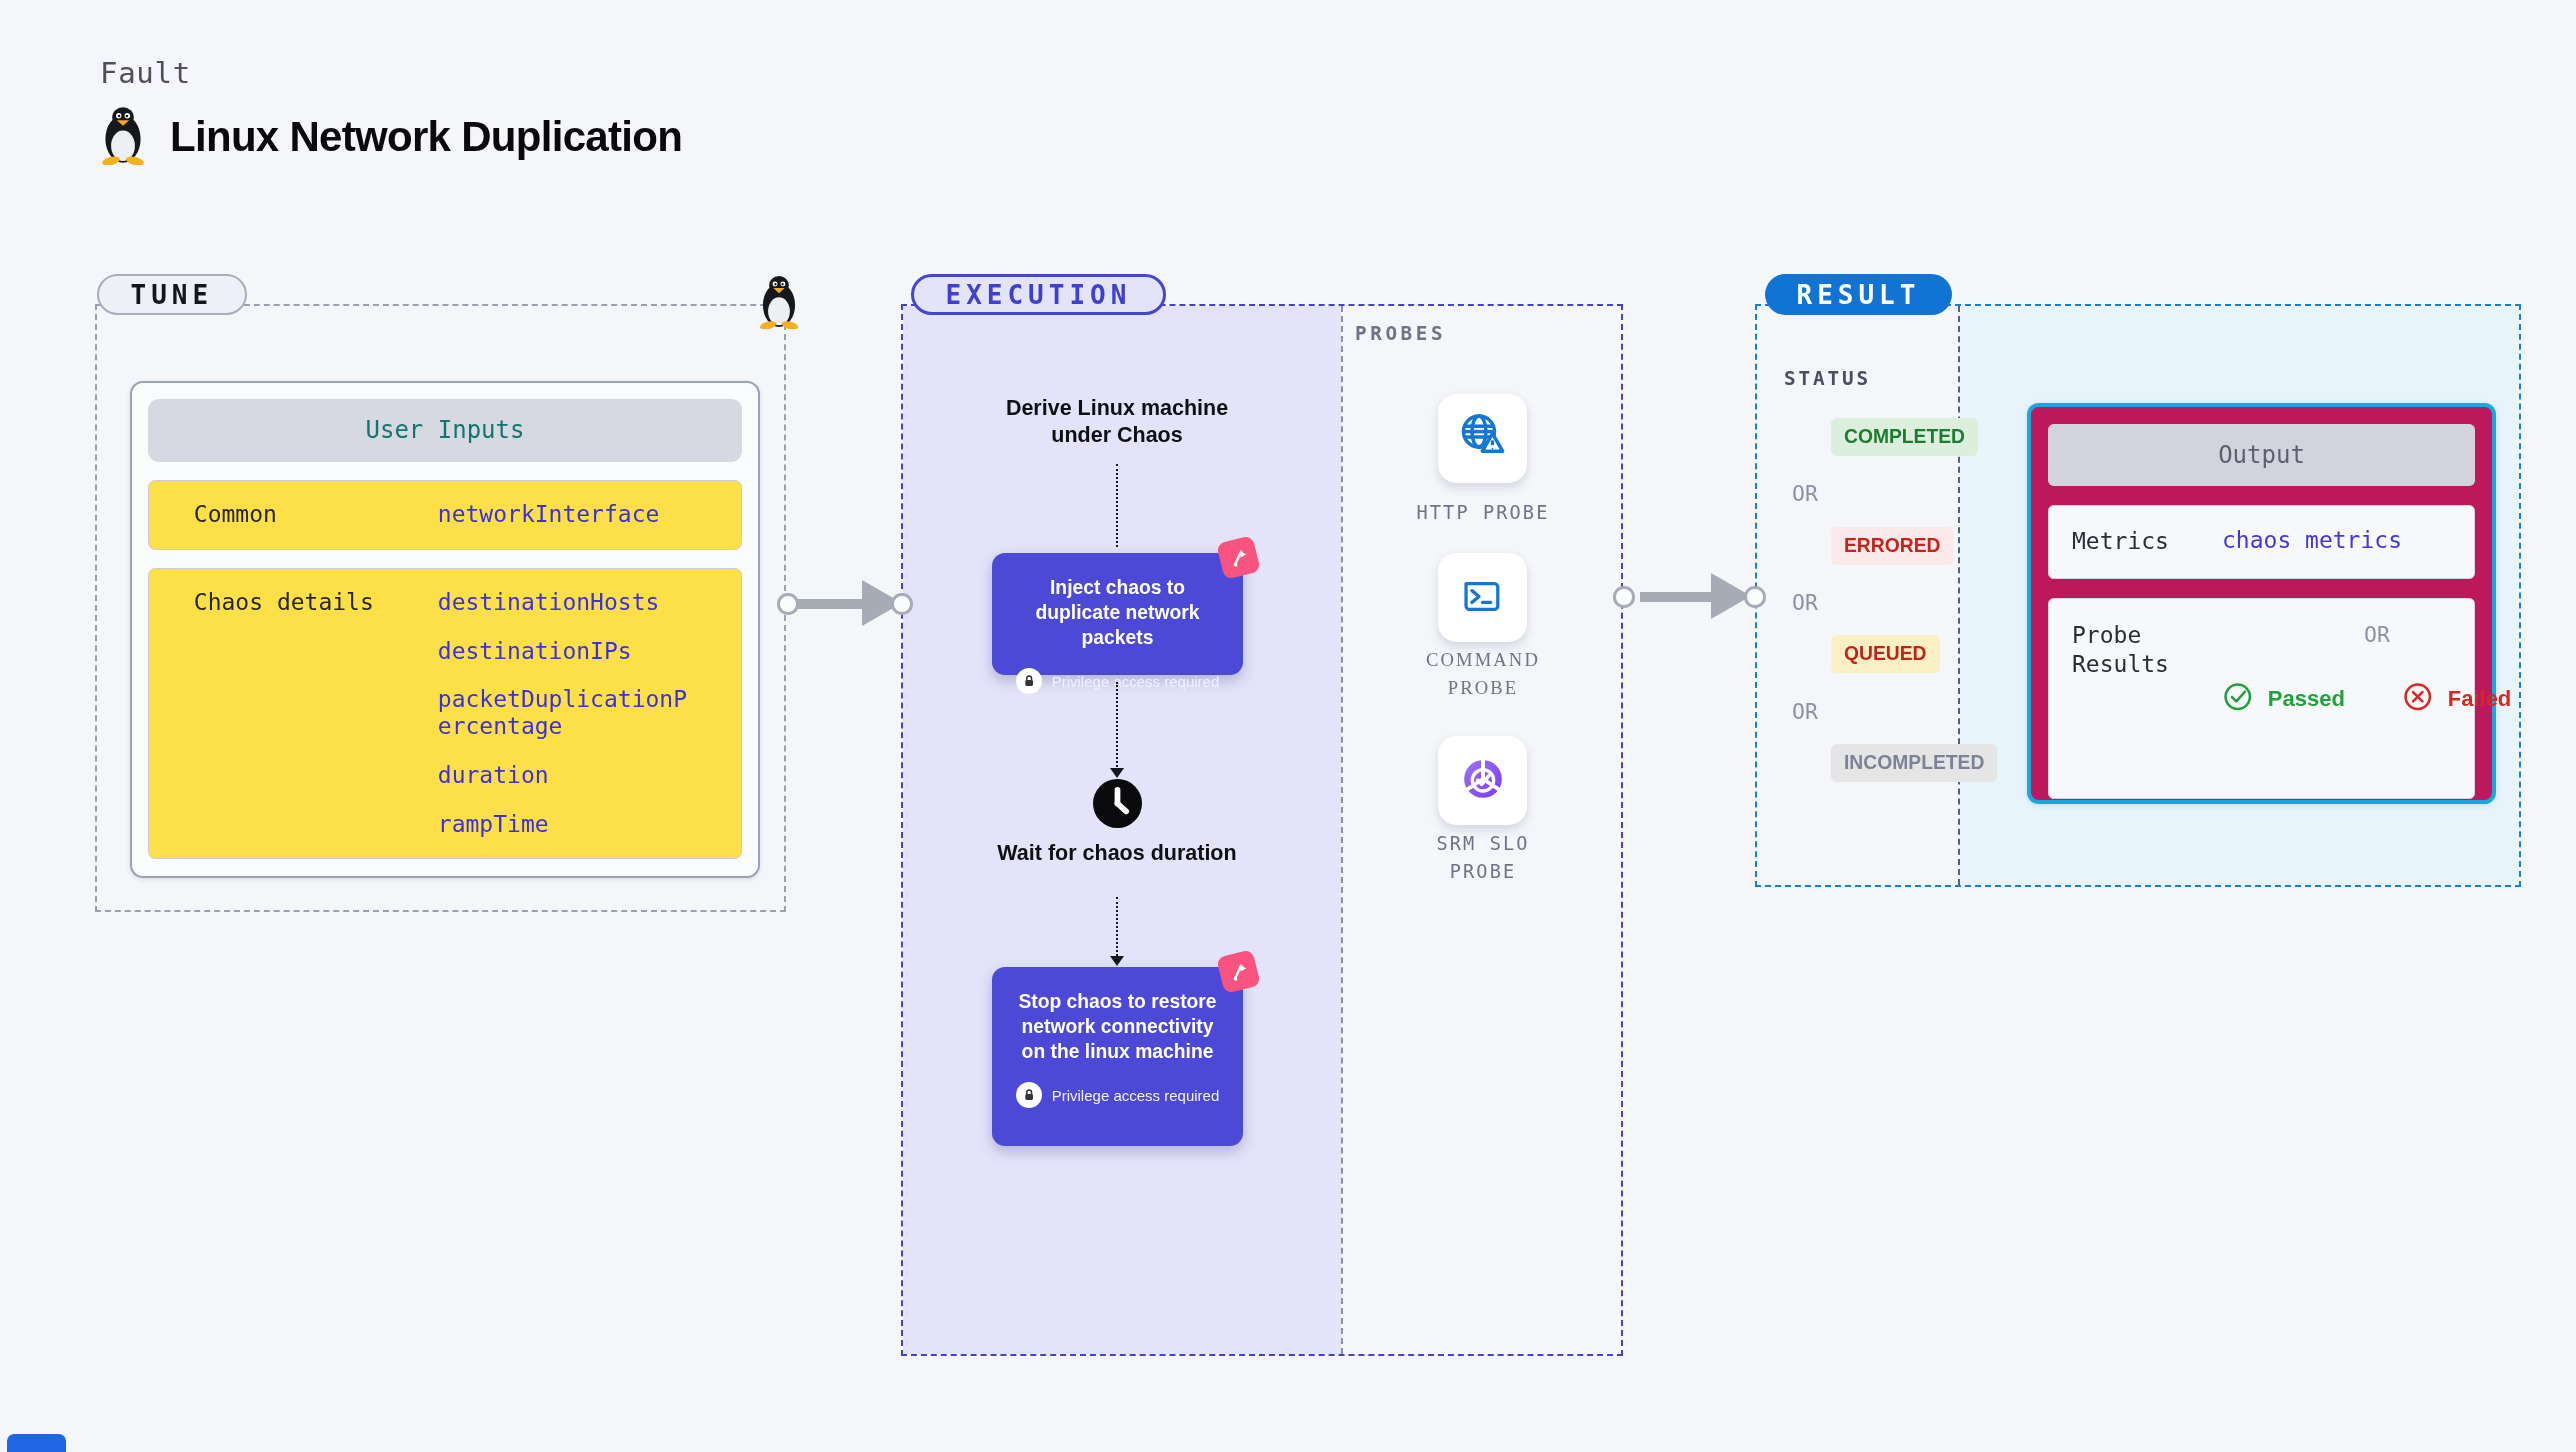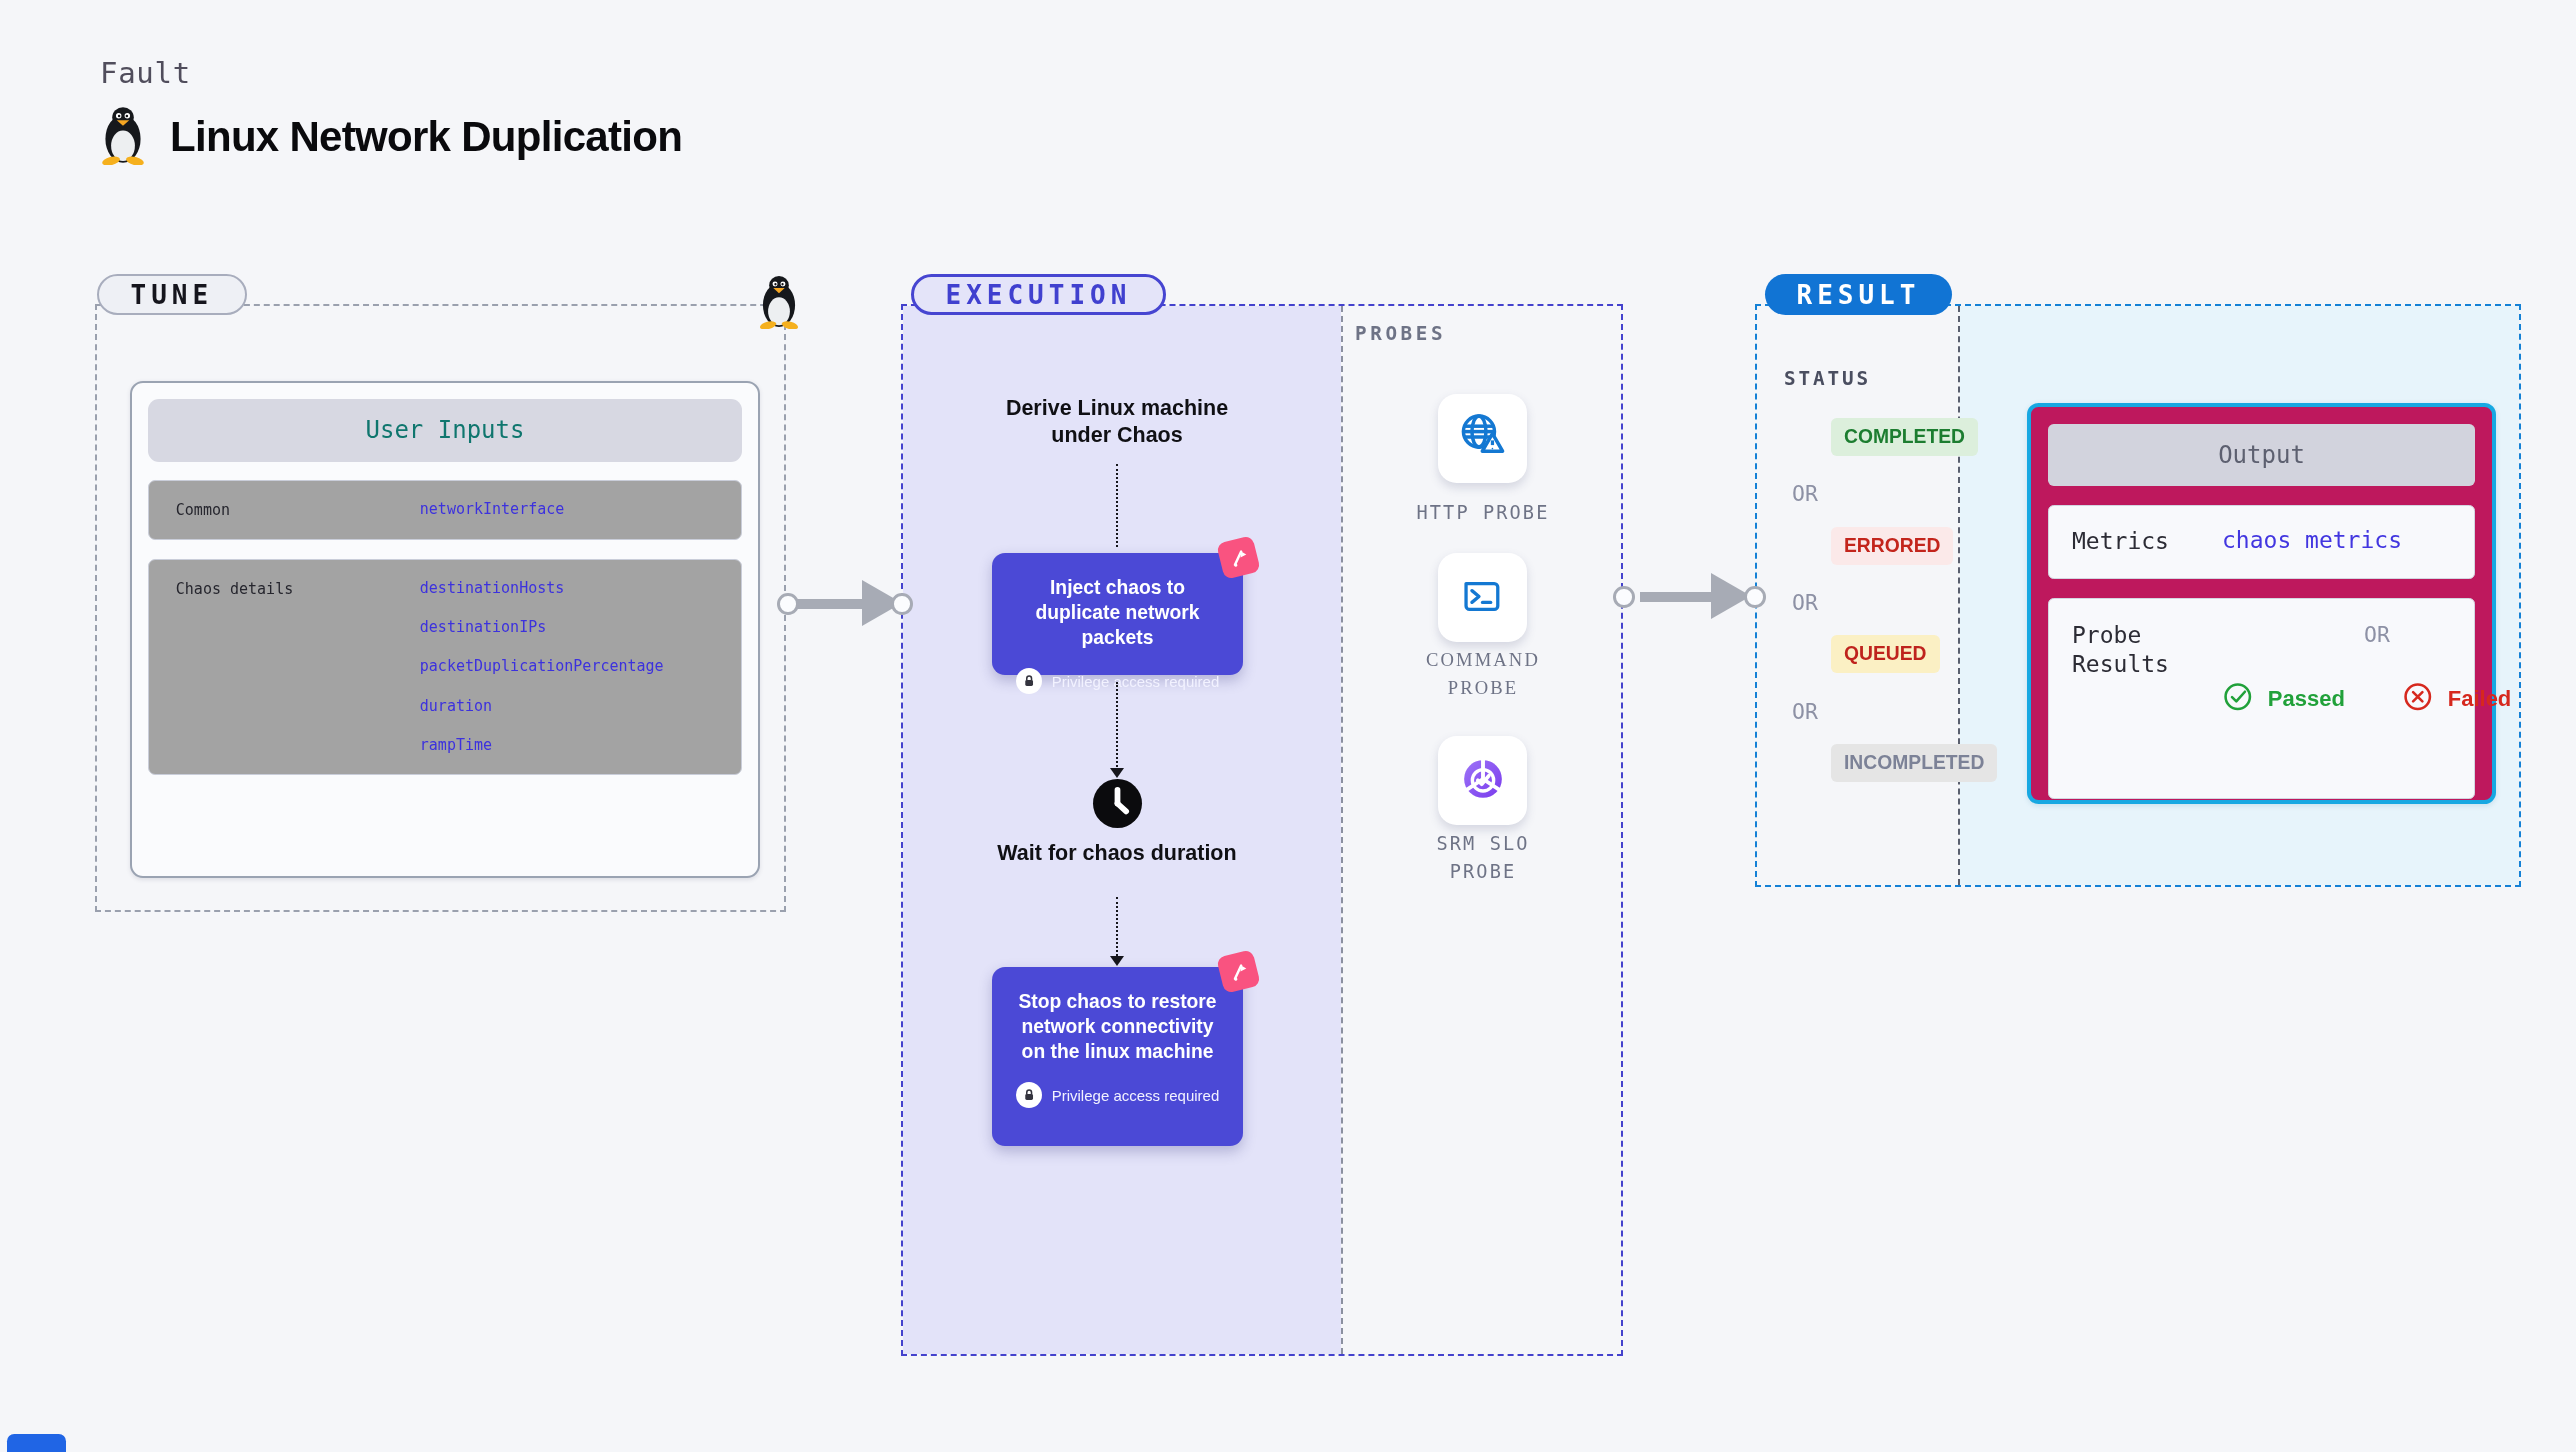--- a/index.html
+++ b/index.html
@@ -28,22 +28,22 @@
   .probes-divider{position:absolute;left:438px;top:0;height:100%;width:0;border-left:2.1px dashed #8b90a0;}
   .result-box{left:1755px;top:304px;width:766px;height:583px;border:2.9px dashed #1481d6;}
   .result-divider{position:absolute;left:201px;top:0;height:100%;width:0;border-left:2.1px dashed #5a5f6e;}
   .result-cyan{position:absolute;left:203px;top:0;right:0;height:100%;background:#e7f4fb;}
 
   
   .ui-card{left:130px;top:381px;width:630px;height:497px;background:#fafbfd;border:2.9px solid #9aa3b2;
            border-radius:13px;padding:15.8px;box-shadow:0 1.4px 4.3px rgba(60,60,90,.12);}
   .ui-header{background:#d7d8e2;border-radius:11px;height:63px;display:flex;align-items:center;
              justify-content:center;font-size:24px;color:#0f766e;}
-  .ui-row{background:#a3a3a3;border:1.4px solid #c9cdd9;border-radius:7.2px;margin-top:18.6px;
-          display:flex;padding:20px 27px;font-size:15px;}
+  .ui-row{background:#fde047;border:1.4px solid #c9cdd9;border-radius:7.2px;margin-top:18.6px;
+          display:flex;padding:20px 45px;font-size:23px;}
   .ui-row .lbl{width:244px;color:#26262e;flex:none;}
   .ui-row .vals{width:308px;color:#3c31de;}
   .ui-row .vals .v{margin-bottom:21.5px;word-break:break-all;line-height:1.18;cursor:pointer;}
   .ui-row .vals .v:last-child{margin-bottom:0;}
 
   
   .arrow{position:absolute;height:0;}
   .arrow .shaft{position:absolute;height:10px;background:#a7abb5;top:-5px;}
   .arrow .head{position:absolute;top:-23.6px;width:0;height:0;border-top:23.6px solid transparent;
                border-bottom:23.6px solid transparent;border-left:40px solid #a7abb5;}

